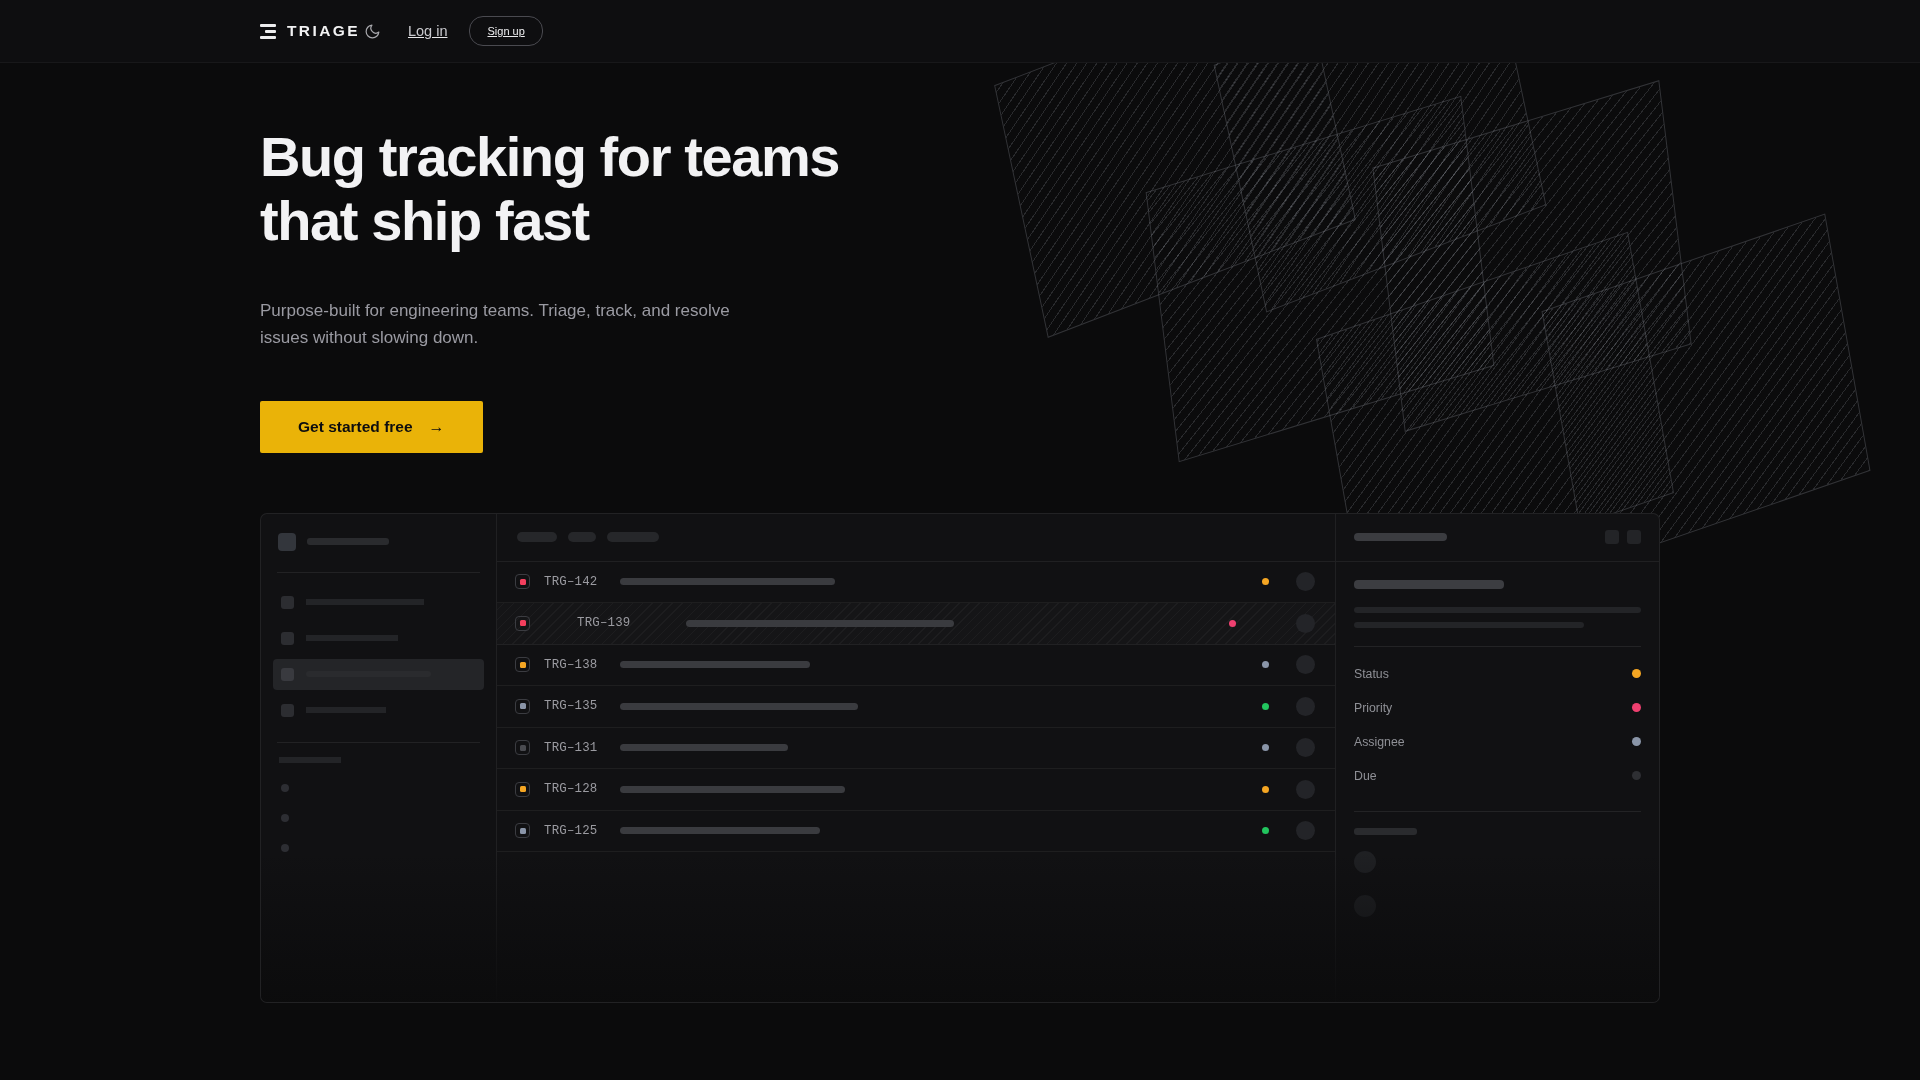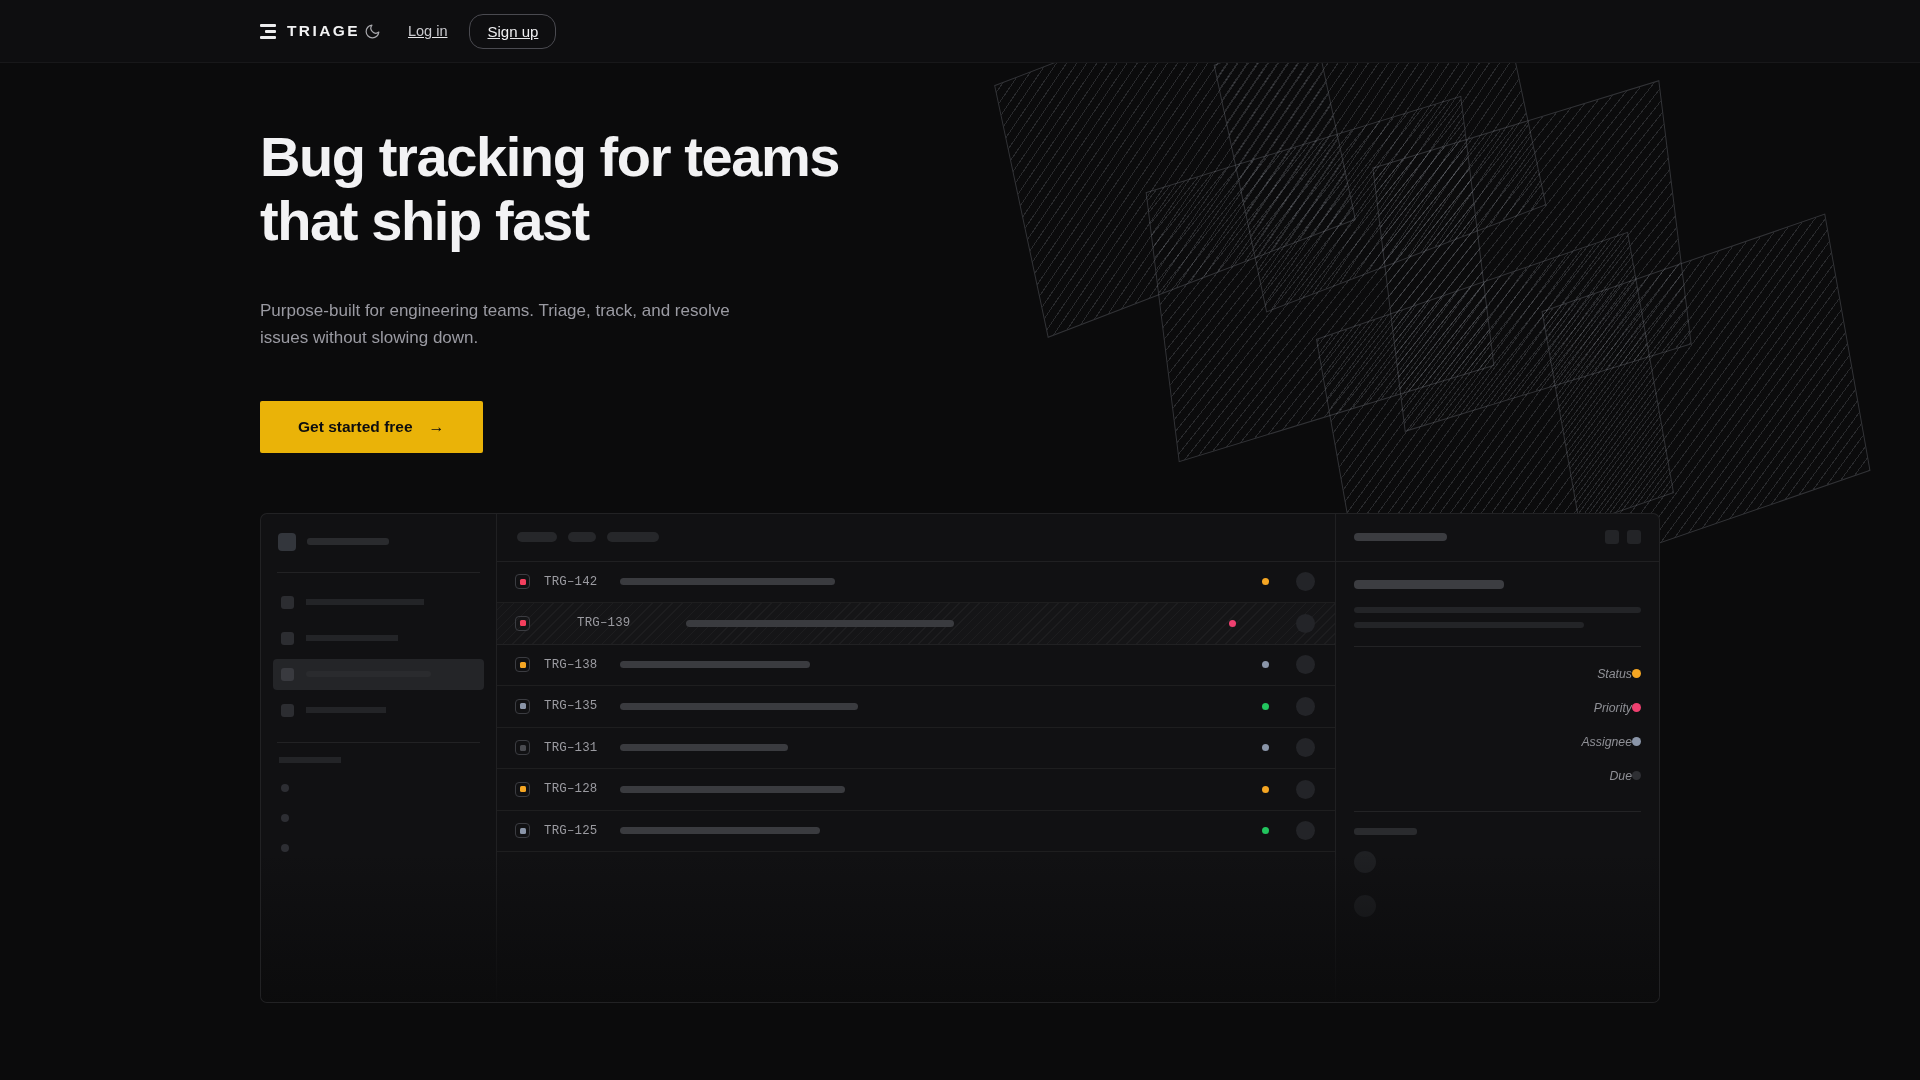--- a/index.html
+++ b/index.html
@@ -53,21 +53,21 @@
   .brand-name {
     font-size:15.5px; font-weight:700; letter-spacing:2.4px; color:#f2f2f3;
   }
   .header-right { display:flex; align-items:center; gap:22px;text-decoration:underline; }
   .moon-btn {
     width:26px; height:26px; display:flex; align-items:center; justify-content:center;
     color:#a9a9ae;
   }
   .login-link { font-size:14.5px; color:#c9c9ce; }
   .signup-btn {
-    font-size:15px; color:#f0f0f2;
+    font-size:11px; color:#f0f0f2;
     border:1px solid #4a4a50;
     padding:8px 17px; border-radius:14px;
     background:transparent;
   }
 
   
   .hero { position:relative; z-index:3; width:1400px; margin:0 auto; padding-top:62px; }
   .hero h1 {
     font-size:56px; line-height:1.14; font-weight:700;
     letter-spacing:-1.4px; color:#f2f2f4; max-width:720px;
@@ -180,23 +180,22 @@
     border-bottom:1px solid rgba(255,255,255,.065);
   }
   .detail-title-sk { height:8px; width:93px; border-radius:4px; background:#3b3c40; }
   .detail-actions { display:flex; gap:8px; }
   .detail-actions i { display:block; width:14px; height:14px; border-radius:3px; background:#232427; }
   .detail-body { padding:18px; }
   .d-h { height:9px; width:150px; border-radius:4px; background:#3c3d41; margin-bottom:18px; }
   .d-l { height:6px; border-radius:3px; background:#232427; margin-bottom:9px; }
   .d-div { height:1px; background:rgba(255,255,255,.08); margin:18px 0 10px; }
   .meta-row {
-    display:flex; align-items:center; justify-content:flex-end;
+    display:flex; align-items:center; justify-content:space-between;
     padding:10px 0;
-    font-style:italic;
   }
   .meta-label { font-size:12.3px; color:#8f9096; }
   .meta-dot { width:9px; height:9px; border-radius:50%; }
   .activity-label { height:7px; width:63px; border-radius:3px; background:#2a2b2e; margin:16px 0 16px; }
   .activity-row { margin-bottom:22px; }
   .activity-row i { display:block; width:22px; height:22px; border-radius:50%; background:#1f2023; }
 </style>
 </head>
 <body>
 

